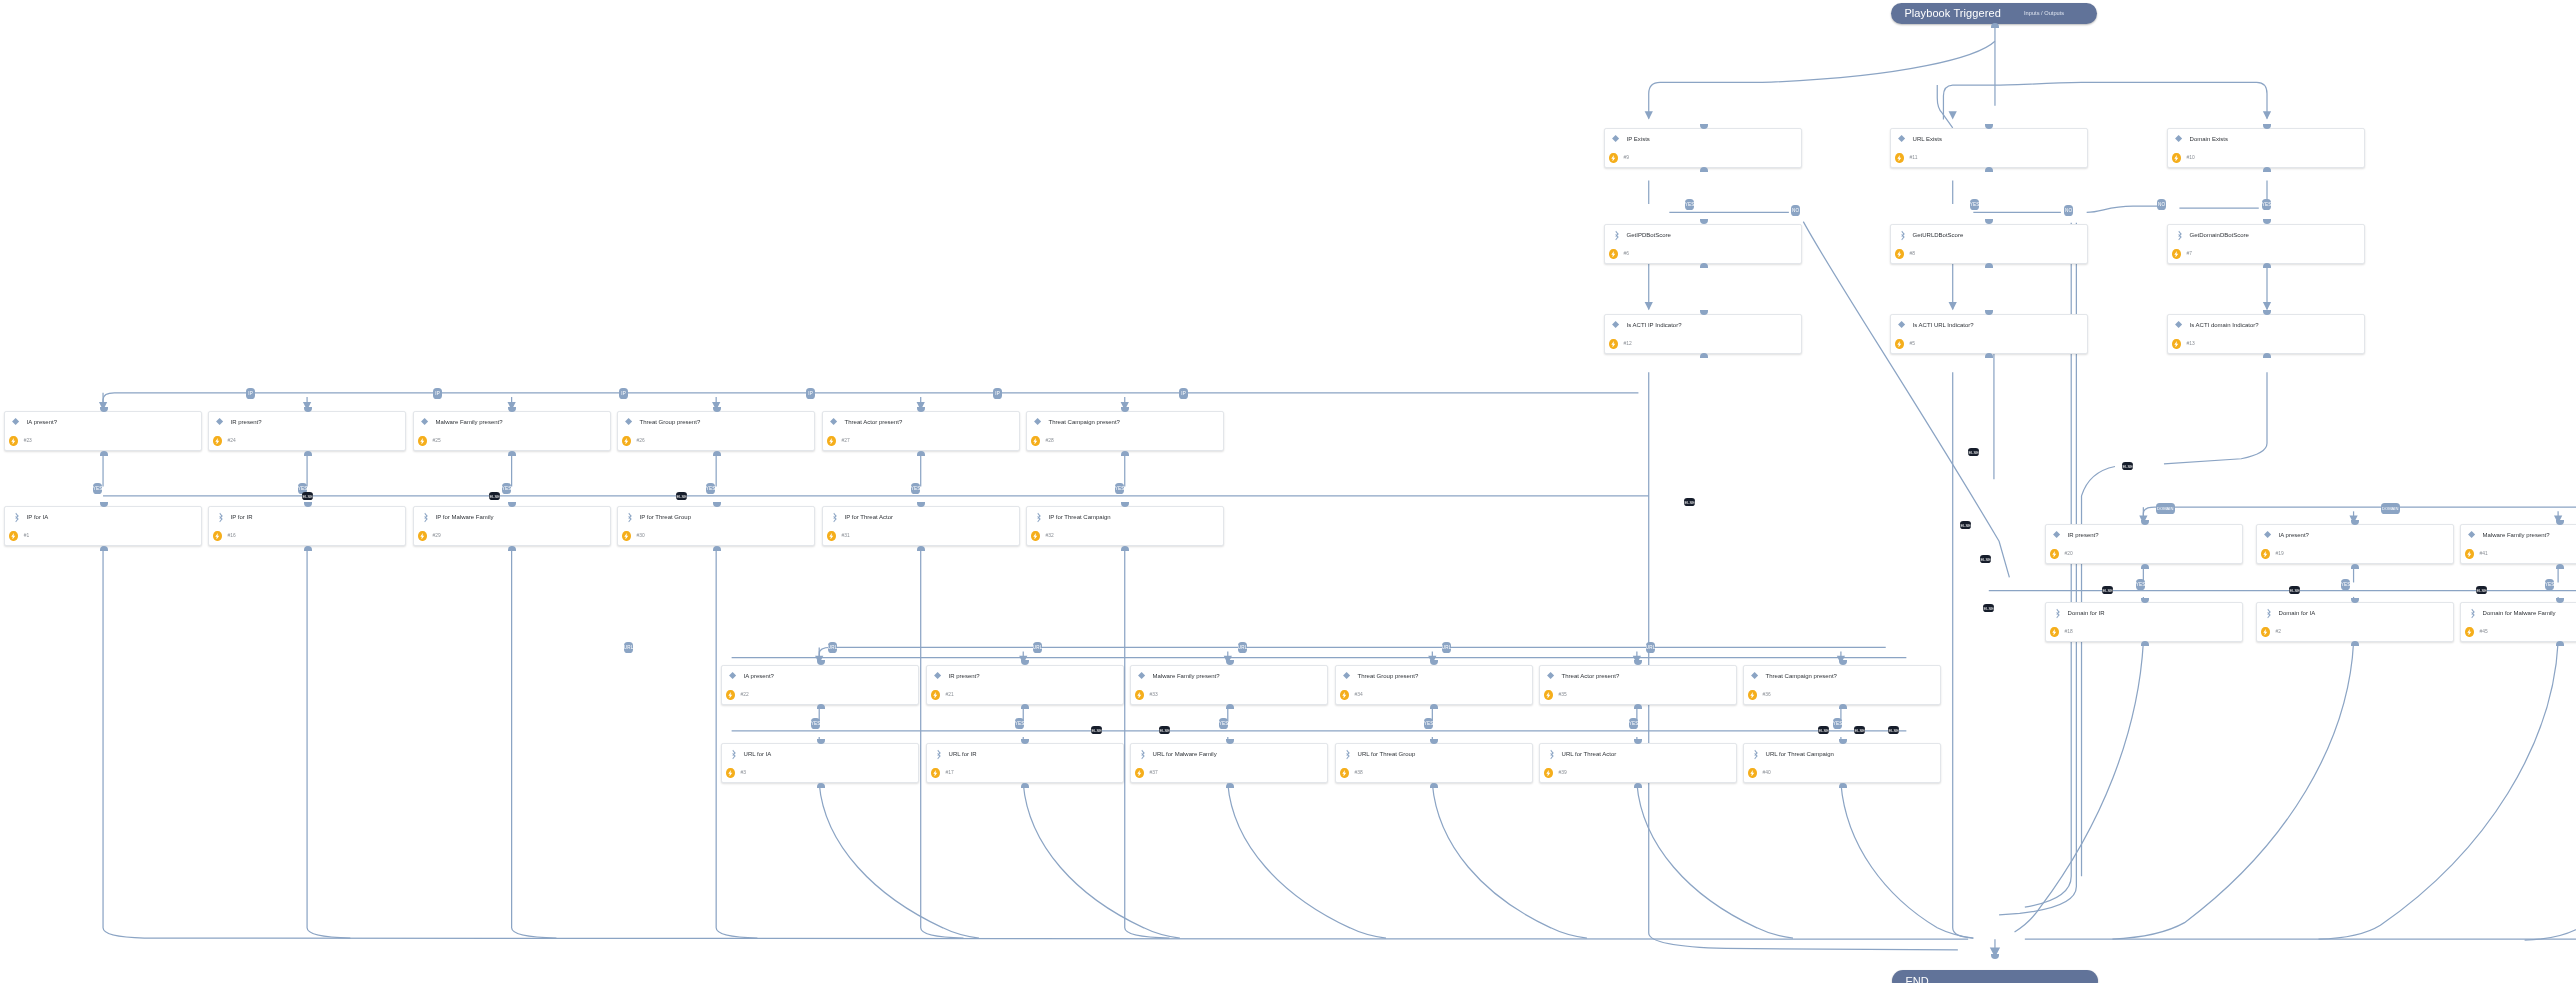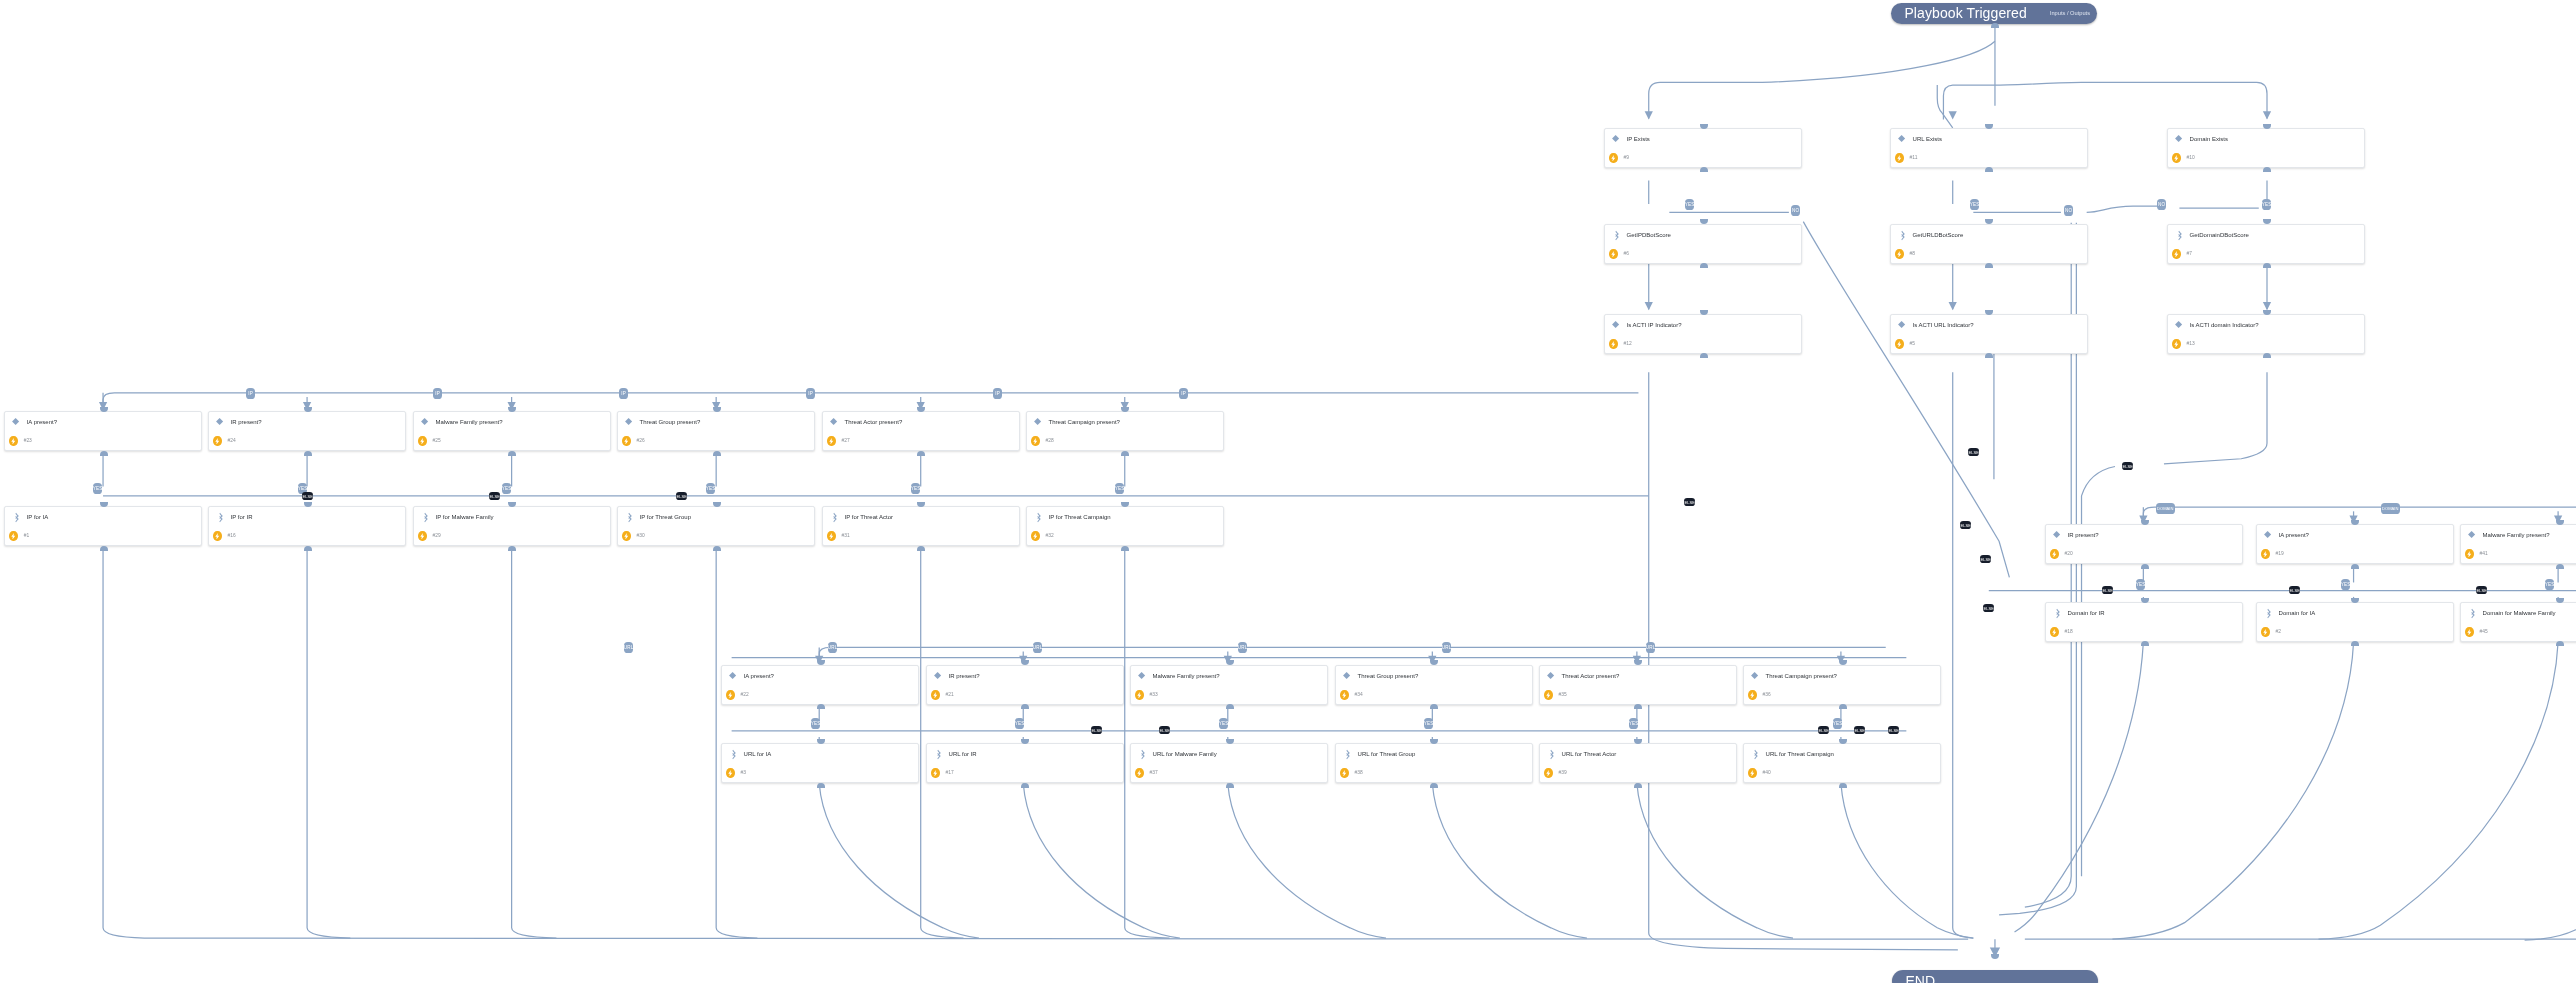--- a/index.html
+++ b/index.html
@@ -26,21 +26,21 @@
     background: #617399;
     border-radius: 13.4px;
     box-shadow: 0 1px 2.1px rgba(0,0,0,0.28);
     display: flex;
     align-items: center;
     box-sizing: border-box;
     padding: 0 13.4px;
     color: #ffffff;
   }
   .terminal .t-title {
-    font-size: 14px;
+    font-size: 11px;
     letter-spacing: 0.1px;
     white-space: nowrap;
   }
   .terminal .t-sub {
     font-size: 5.7px;
     color: #dfe5f0;
     margin-left: 23px;
     white-space: nowrap;
   }
   

